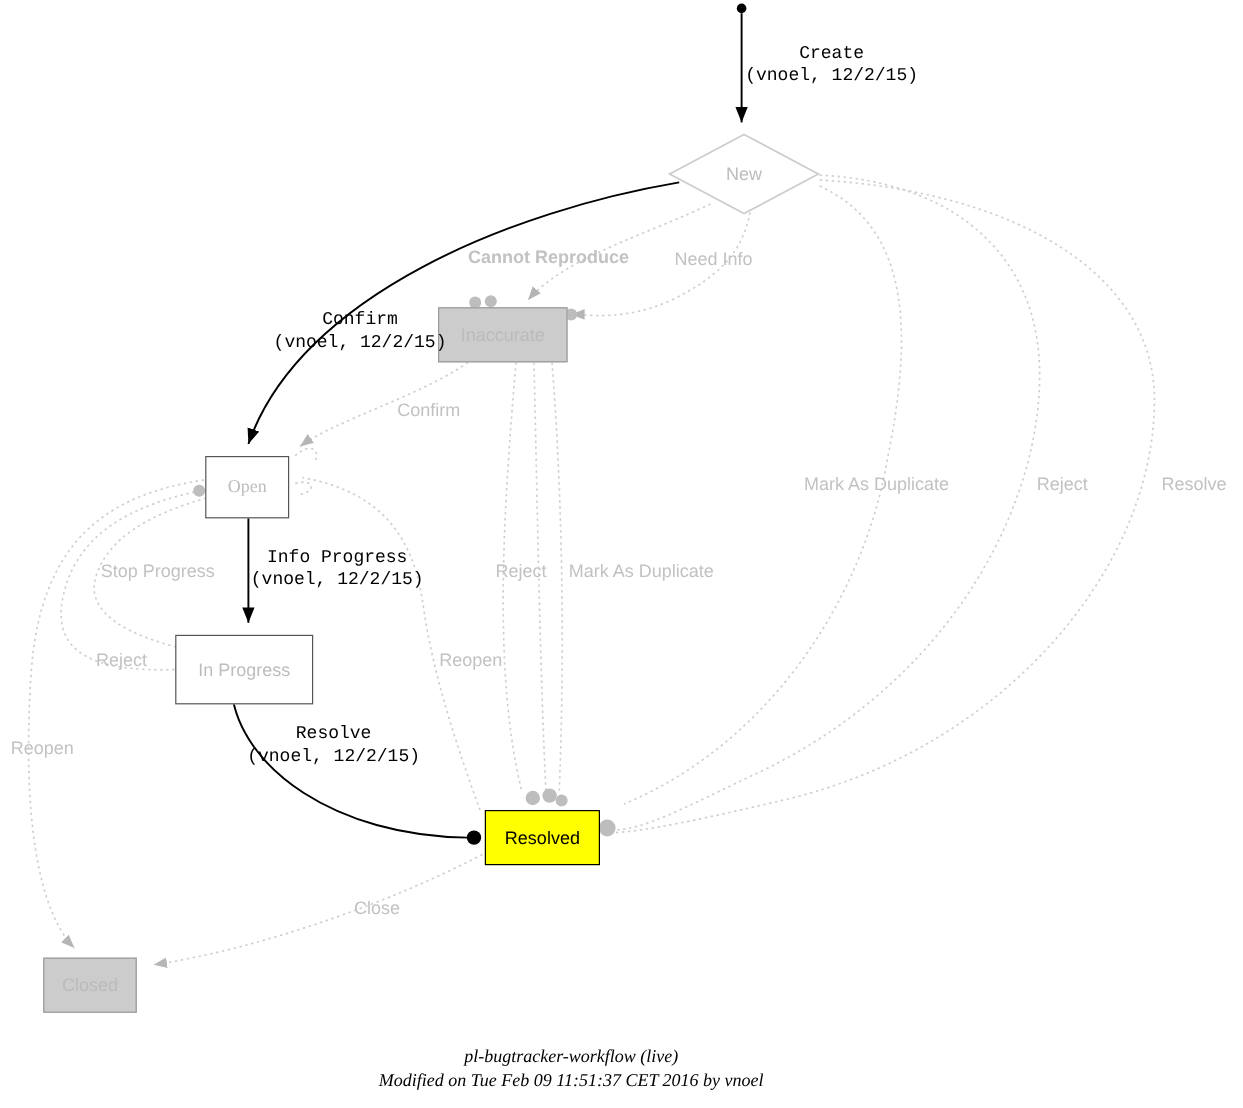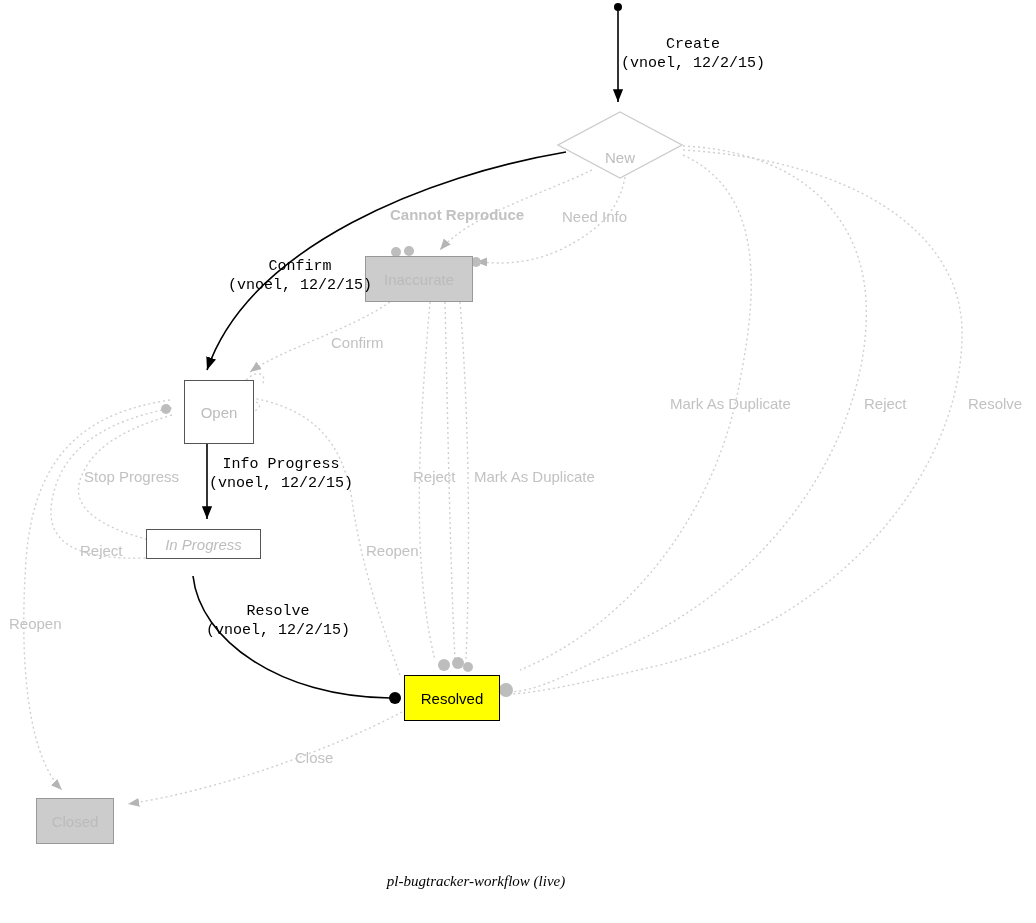--- a/index.html
+++ b/index.html
@@ -46,21 +46,20 @@
     color: #000000;
   }
   .node.box.faded {
     color: #bdbdbd;
     border: 1px solid #555555;
   }
   .node.diamond-label {
     color: #bdbdbd;
     border: none;
     background: transparent;
-    margin-top: 12px;
   }
   .edge-label {
     position: absolute;
     font-size: 15px;
     line-height: 19px;
     white-space: nowrap;
     color: #000000;
   }
   .edge-label.active {
     color: #000000;
@@ -144,25 +143,25 @@
   </svg>
 
   <div class="node diamond-label" style="left:558px; top:132px; width:124px; height:26px;">
     <span>New</span>
   </div>
 
   <div class="node box inactive" style="left:365px; top:256px; width:108px; height:46px;">
     <span>Inaccurate</span>
   </div>
 
-  <div class="node box faded" style="left:184px; top:380px; width:70px; height:64px;">
+  <div class="node box faded" style="left:171px; top:380px; width:70px; height:52px;font-family:Liberation Serif, serif;">
     <span>Open</span>
   </div>
 
-  <div class="node box faded" style="left:146px; top:529px; width:115px; height:30px;font-style:italic;">
+  <div class="node box faded" style="left:146px; top:529px; width:115px; height:58px;">
     <span>In Progress</span>
   </div>
 
   <div class="node box highlight" style="left:404px; top:675px; width:96px; height:46px;">
     <span>Resolved</span>
   </div>
 
   <div class="node box inactive" style="left:36px; top:798px; width:78px; height:46px;">
     <span>Closed</span>
   </div>
@@ -235,14 +234,17 @@
     <div>Reopen</div>
   </div>
 
   <div class="edge-label dim" style="left:295px; top:748px;">
     <div>Close</div>
   </div>
 
   <div class="footer" style="top:871px;">
     <span>pl-bugtracker-workflow (live)</span>
   </div>
+  <div class="footer" style="top:891px;">
+    <span>Modified on Tue Feb 09 11:51:37 CET 2016 by vnoel</span>
+  </div>
 
 </div>
 
 </body></html>

